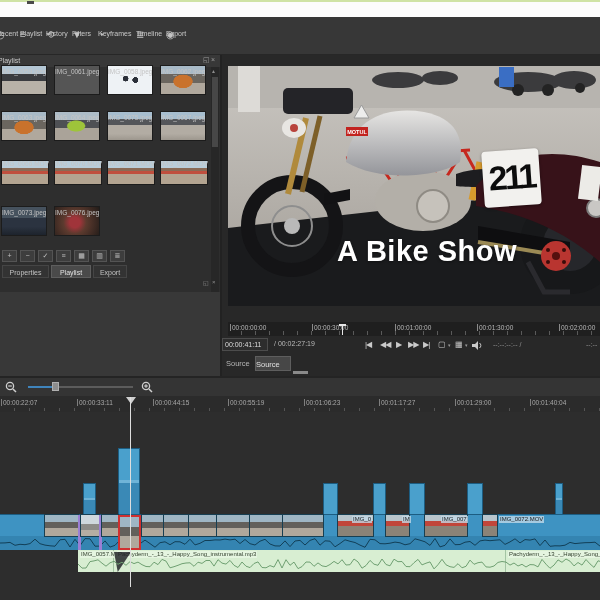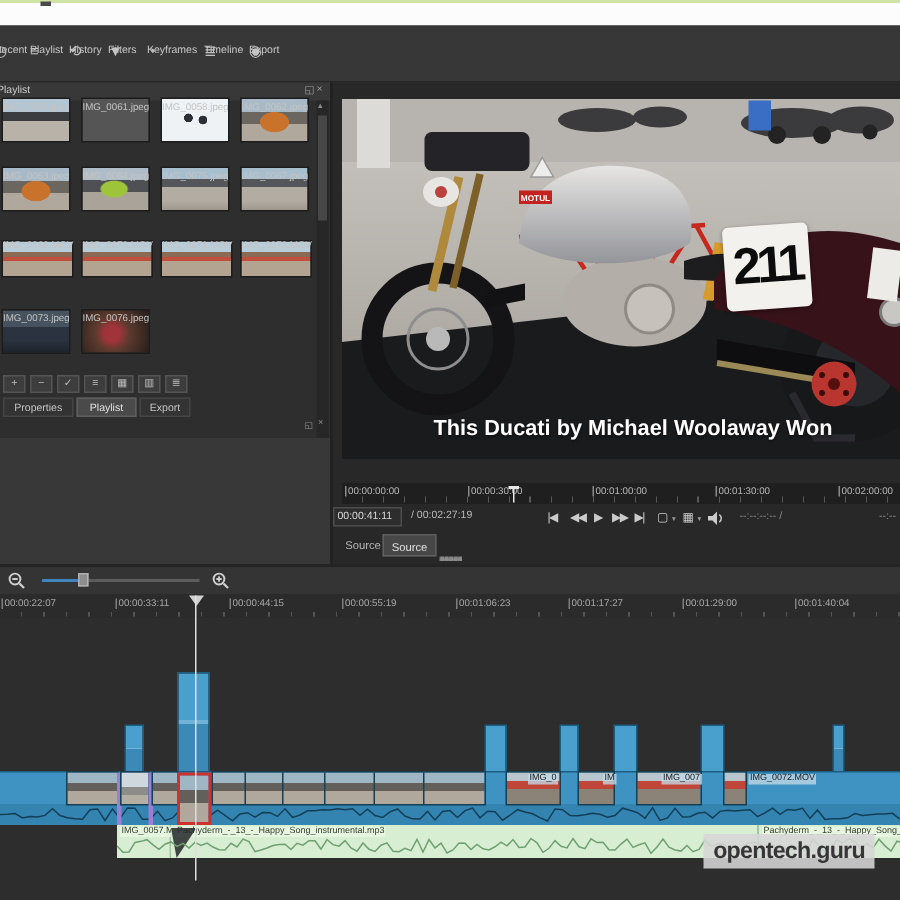--- a/index.html
+++ b/index.html
@@ -82,21 +82,21 @@
   .pv-cursor-cap{left:111px;top:2px;width:7px;height:2px;background:#e6e6e6;}
   .pv-controls{left:0;top:283px;width:378px;height:16px;}
   .tc-box{left:0;top:0;width:46px;height:13px;background:#2d2d2d;border:1px solid #4c4c4c;
     color:#dcdcdc;font-size:7px;line-height:11px;padding-left:2px;}
   .tc-dur{left:52px;top:2px;font-size:7px;color:#b9b9b9;}
   .tr-btn{top:1px;font-size:8px;color:#cacaca;line-height:12px;letter-spacing:-1px;}
   .caret{font-size:5px;color:#9a9a9a;top:4px;}
   .sel-dur{left:271px;top:3px;font-size:7px;color:#8f8f8f;}
   .sel-dur2{left:364px;top:3px;font-size:7px;color:#8f8f8f;}
   .pv-tabs{left:0;top:300px;width:378px;height:17px;}
-  .pv-tab{top:1px;height:15px;font-size:7.5px;text-align:center;line-height:15px;color:#b5b5b5;}
+  .pv-tab{top:1px;height:15px;font-size:7.5px;text-align:left;line-height:15px;color:#b5b5b5;}
   .pv-tab.sel{background:#474747;border:1px solid #5e5e5e;color:#e0e0e0;}
 
   
   .tl-toolbar{left:0;top:378px;width:600px;height:18px;background:#343434;}
   .zoom-ic{top:3px;width:12px;height:12px;}
   .slider-track{left:28px;top:8px;width:105px;height:2px;background:#5c5c5c;}
   .slider-fill{left:28px;top:8px;width:26px;height:2px;background:#3f84bc;}
   .slider-handle{left:52px;top:4px;width:7px;height:9px;background:#8d8d8d;border:1px solid #b0b0b0;}
 
   
@@ -324,21 +324,21 @@
         <rect x="118" y="61" width="22" height="9" fill="#c2231f"></rect>
         <text x="129" y="68" font-size="5.5" font-weight="bold" fill="#ffffff" text-anchor="middle" font-family="Liberation Sans, sans-serif">MOTUL</text>
         <line x1="252" y1="96" x2="244" y2="134" stroke="#d79a2d" stroke-width="7"></line>
         <path d="M228 108 C250 100 284 102 300 112 L296 126 C270 120 240 122 228 120 Z" fill="#1d1d20"></path>
         <path d="M248 120 C280 84 330 82 372 96 L372 196 C340 168 300 148 248 140 Z" fill="#371219"></path>
         <circle cx="368" cy="142" r="9" fill="#c9c7c4" stroke="#7a7a7a" stroke-width="2"></circle>
         <path d="M300 196 L316 226 L342 226" stroke="#2a2a2e" stroke-width="5" fill="none"></path>
       </svg>
       <div class="plate">211</div>
       <div class="plate2"></div>
-      <div class="ov-sub txt">This Ducati by Michael Woolaway Won</div>
+      <div class="ov-title txt">A Bike Show</div>
     </div>
 
     <div class="pv-ruler">
       <span class="pv-tick txt" style="left:2px">00:00:00:00</span>
       <span class="pv-tick txt" style="left:84px">00:00:30:00</span>
       <span class="pv-tick txt" style="left:167px">00:01:00:00</span>
       <span class="pv-tick txt" style="left:249px">00:01:30:00</span>
       <span class="pv-tick txt" style="left:331px">00:02:00:00</span>
       <div class="pv-cursor-cap"></div>
       <div class="pv-cursor-line"></div>
@@ -452,14 +452,13 @@
       <div class="a-fade"></div>
       <svg style="left:78px;top:7px" width="522" height="14" viewBox="0 0 522 14">
         <path id="wave-a1" fill="none" stroke="#6fa072" stroke-width="1" d="M0 7 L4 11.1 L8 11.0 L12 4.6 L16 3.9 L20 2.8 L24 6.2 L28 9.2 L32 5.8 L36 4.3 L40 7.3 L44 5.2 L48 8.3 L52 4.6 L56 6.6 L60 5.1 L64 7.7 L68 9.5 L72 9.7 L76 5.2 L80 7.6 L84 2.4 L88 4.1 L92 10.8 L96 9.7 L100 8.3 L104 6.7 L108 6.0 L112 5.8 L116 9.3 L120 5.2 L124 6.4 L128 3.5 L132 3.5 L136 9.1 L140 2.7 L144 6.1 L148 7.1 L152 3.4 L156 8.3 L160 10.5 L164 5.0 L168 9.2 L172 10.6 L176 6.5 L180 4.9 L184 10.5 L188 10.8 L192 8.6 L196 10.1 L200 2.6 L204 11.0 L208 2.7 L212 8.3 L216 5.1 L220 11.6 L224 9.6 L228 5.0 L232 5.1 L236 9.3 L240 5.9 L244 8.9 L248 9.6 L252 7.5 L256 4.4 L260 6.9 L264 2.7 L268 8.0 L272 7.7 L276 2.0 L280 4.9 L284 11.2 L288 8.5 L292 3.4 L296 7.2 L300 8.3 L304 2.0 L308 7.5 L312 8.8 L316 2.2 L320 4.7 L324 4.5 L328 9.5 L332 9.7 L336 5.7 L340 2.4 L344 7.9 L348 6.2 L352 4.9 L356 11.9 L360 7.7 L364 2.3 L368 7.8 L372 9.7 L376 10.4 L380 6.7 L384 10.8 L388 9.3 L392 3.1 L396 7.3 L400 5.7 L404 5.1 L408 9.9 L412 10.2 L416 9.0 L420 5.4 L424 4.5 L428 5.1 L432 8.1 L436 6.0 L440 9.0 L444 7.3 L448 10.0 L452 7.6 L456 7.8 L460 9.9 L464 2.4 L468 7.2 L472 11.3 L476 8.1 L480 2.9 L484 5.3 L488 2.0 L492 4.2 L496 8.9 L500 5.5 L504 8.1 L508 2.5 L512 6.9 L516 10.4 L520 3.8 L524 4.9"></path>
       </svg>
     </div>
   </div>
 
   <div class="playhead-cap"></div>
   <div class="playhead-line"></div>
 
-  <div class="watermark txt">opentech.guru</div>
 </div>
 
 </body></html>

